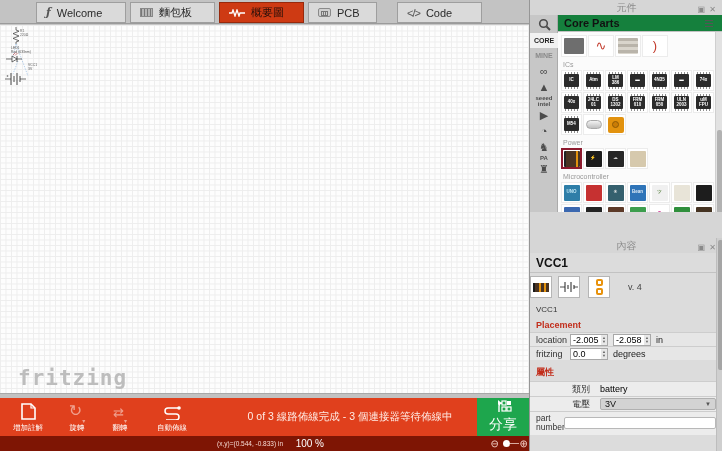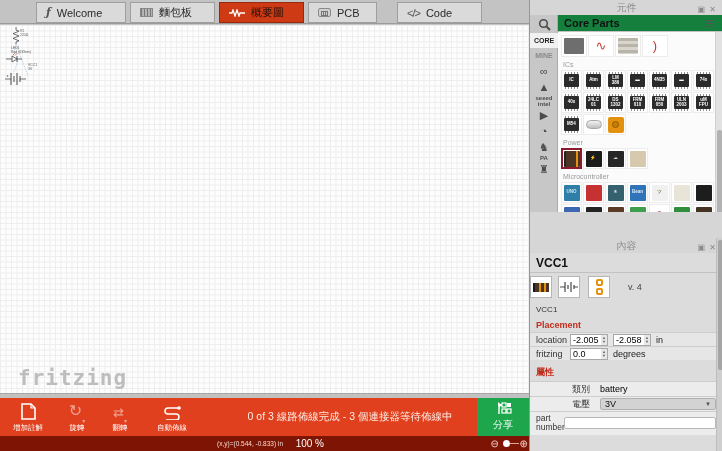--- a/index.html
+++ b/index.html
@@ -32,21 +32,21 @@
 
   
   .toolbar { position:absolute; left:0; top:398px; width:529px; height:38px; background:#e0401d; }
   .tb-btn { position:absolute; top:4px; text-align:center; color:#fff; cursor:default; }
   .tb-btn .tb-ic { height:18px; display:flex; align-items:flex-end; justify-content:center; }
   .tb-btn .tb-lbl { font-size:7.5px; margin-top:3px; white-space:nowrap; }
   .tb-btn.dim .tb-ic { opacity:.5; }
   .tb-status { position:absolute; left:225px; top:12px; width:250px; text-align:center; color:#ffece6; font-size:10.5px; }
   .share-btn { position:absolute; left:477px; top:0; width:52px; height:38px; background:#1ea64d; color:#fff;
                display:flex; flex-direction:column; align-items:center; justify-content:center; gap:2px; cursor:default; }
-  .share-btn .tb-lbl { font-size:10px; }
+  .share-btn .tb-lbl { font-size:14px; }
   .dd-arrow { font-size:6px; color:#fff; position:relative; top:4px; }
 
   
   .statusbar { position:absolute; left:0; top:436px; width:529px; height:15px; background:#7e1504; color:#f4d9d2; }
   .coords { position:absolute; right:246px; top:4px; font-size:6.5px; }
   .zoomlvl { position:absolute; right:205px; top:2px; font-size:10px; color:#fff; }
   .zctl { position:absolute; top:2px; color:#f3cfc6; font-size:10px; }
   .zline { position:absolute; top:7px; height:1px; background:#d9a99e; }
   .zdot { position:absolute; top:4px; width:7px; height:7px; border-radius:50%; background:#fff; }
 

